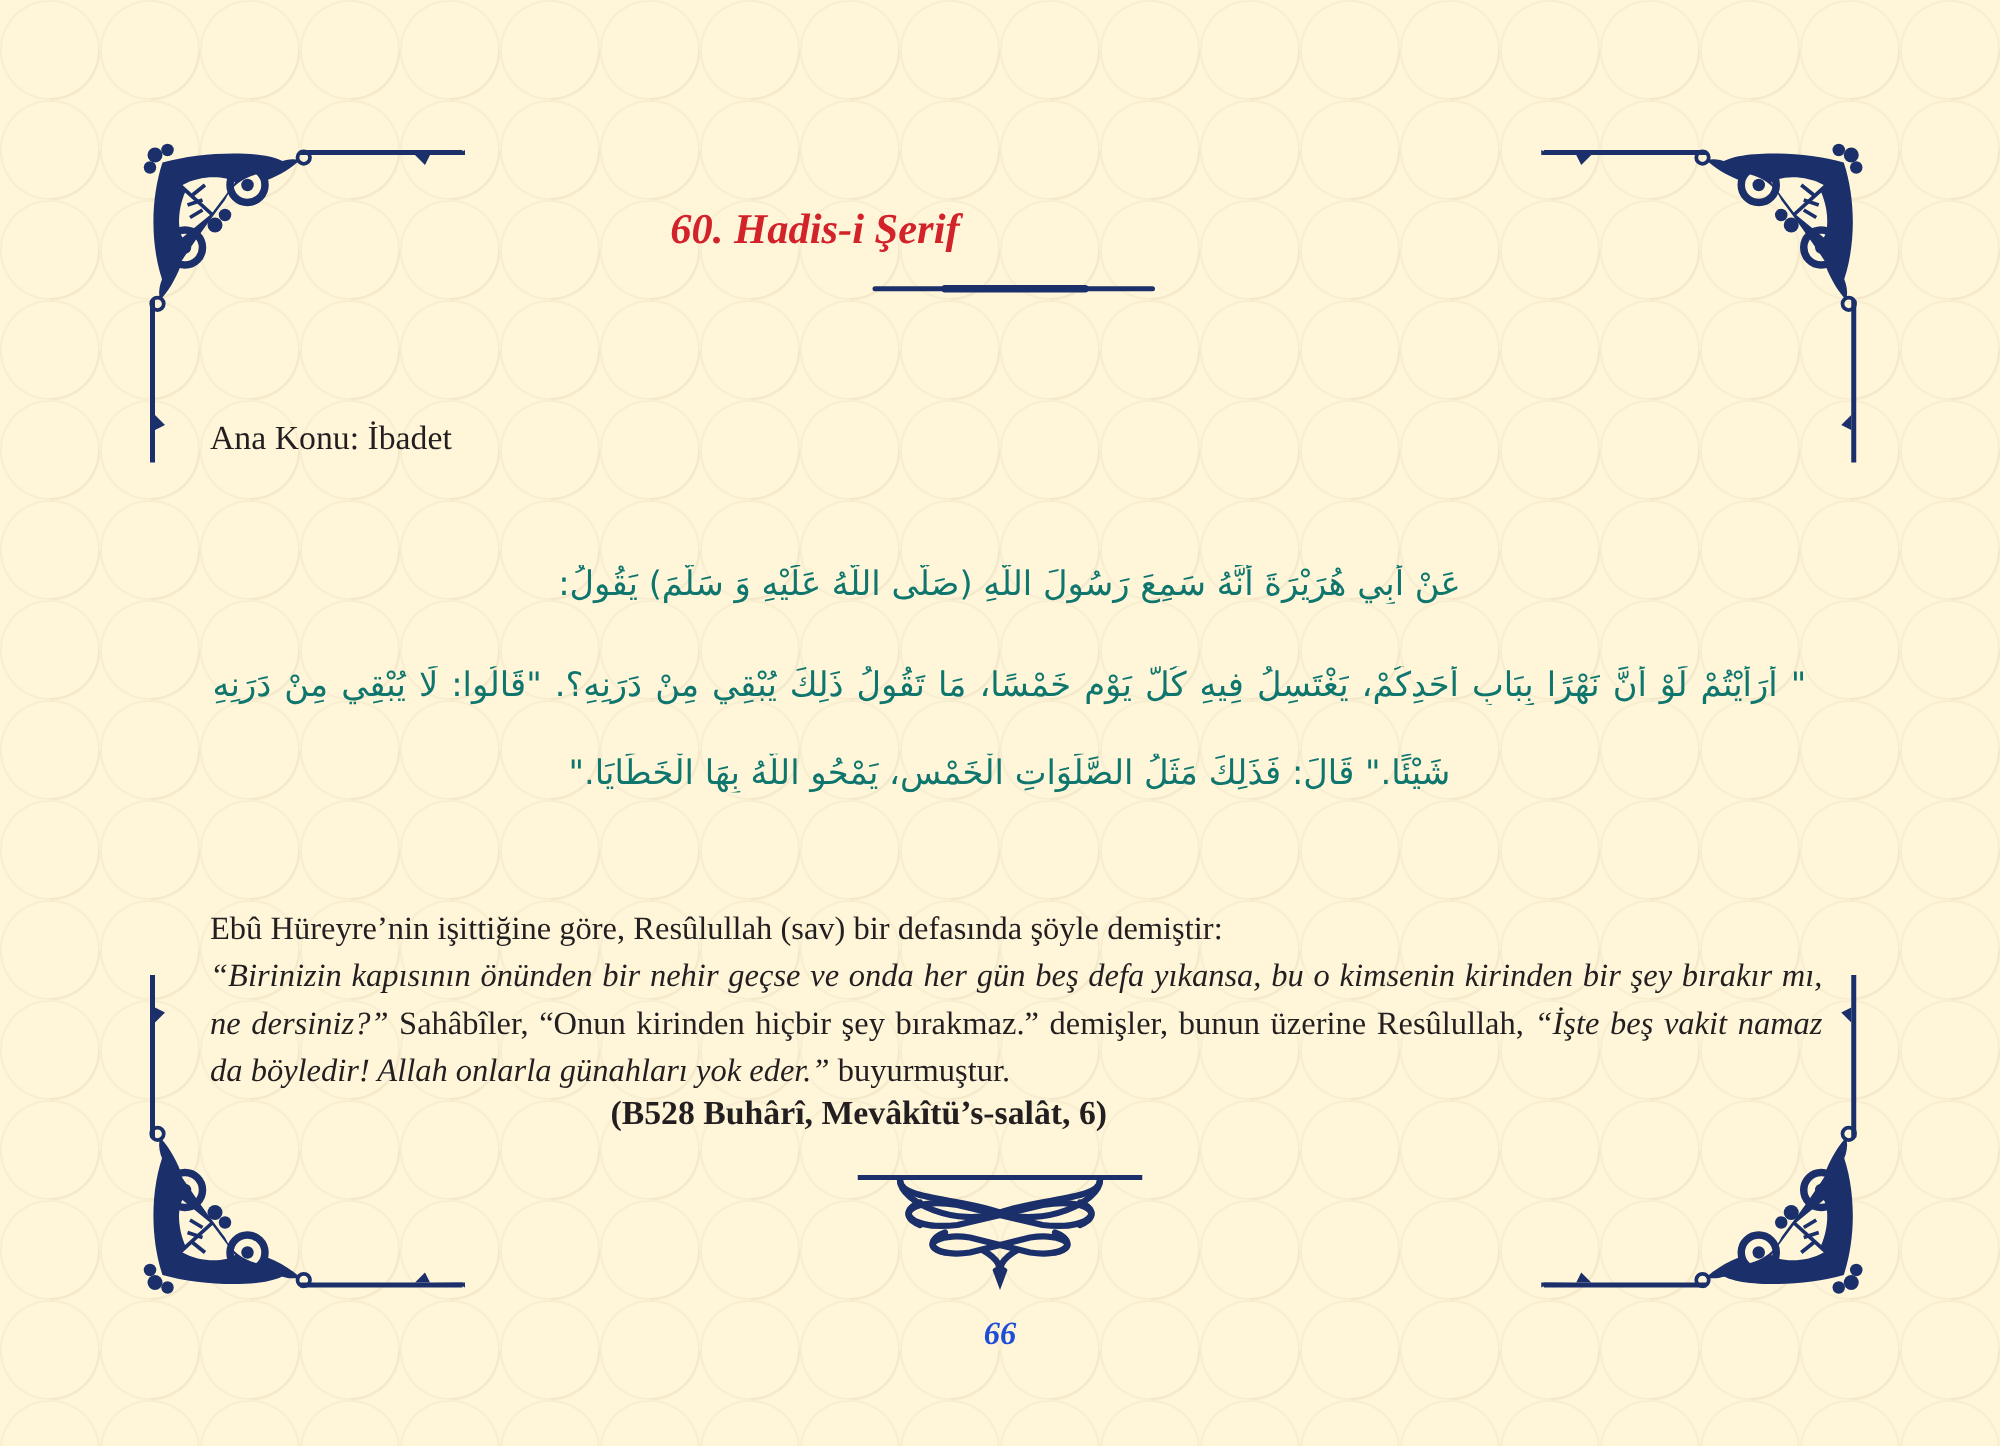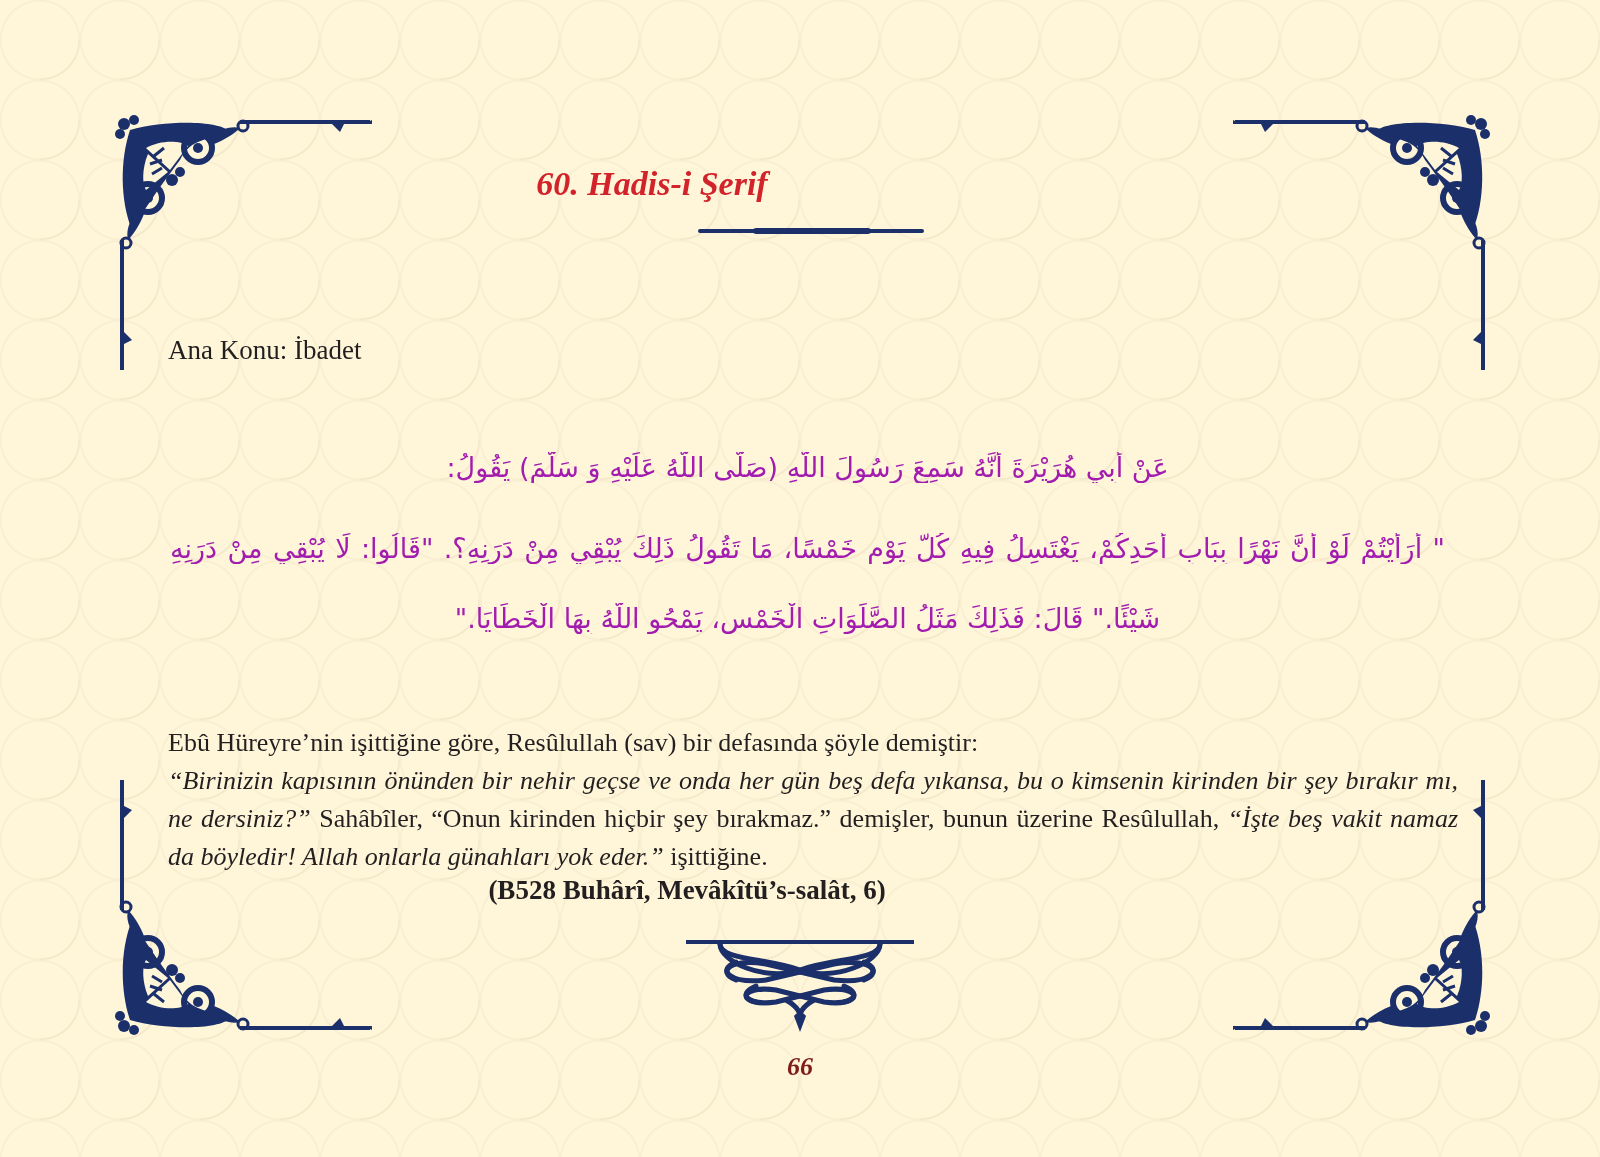--- a/index.html
+++ b/index.html
@@ -71,21 +71,21 @@
     }
     .meta .label { font-weight: normal; }
 
     .arabic {
       position: absolute;
       left: 170px;
       width: 1275px;
       direction: rtl;
       font-family: "DejaVu Sans", sans-serif;
       font-size: 27px;
-      color: #a21caf;
+      color: #0f766e;
       white-space: nowrap;
       overflow: hidden;
     }
     .ar-1 { top: 452px; text-align: center; }
     .ar-2 { top: 533px; text-align: justify; text-align-last: justify; }
     .ar-3 { top: 603px; text-align: center; }
 
     .translation {
       position: absolute;
       left: 168px;
@@ -117,21 +117,21 @@
 
     .page-number {
       position: absolute;
       top: 1052px;
       left: 0;
       width: 1600px;
       text-align: center;
       font-size: 26px;
       font-weight: bold;
       font-style: italic;
-      color: #7f1d1d;
+      color: #1d4ed8;
     }
   </style>
 </head>
 <body>
 
 <svg width="0" height="0" style="position:absolute">
   <defs>
     <g id="corner-ornament">
 
       <path d="M130 12 L258 12 L262 10 L262 14 Z" fill="#1b2f6a"></path>
@@ -186,21 +186,21 @@
     <span class="label">Ana Konu:</span><span> İbadet</span>
   </div>
 </div>
 
 <div class="arabic ar-1">عَنْ أَبِي هُرَيْرَةَ أَنَّهُ سَمِعَ رَسُولَ اللَّهِ (صَلَّى اللَّهُ عَلَيْهِ وَ سَلَّمَ) يَقُولُ:</div>
 <div class="arabic ar-2">" أَرَأَيْتُمْ لَوْ أَنَّ نَهْرًا بِبَابِ أَحَدِكُمْ، يَغْتَسِلُ فِيهِ كُلَّ يَوْمٍ خَمْسًا، مَا تَقُولُ ذَلِكَ يُبْقِي مِنْ دَرَنِهِ؟. "قَالُوا: لَا يُبْقِي مِنْ دَرَنِهِ</div>
 <div class="arabic ar-3">شَيْئًا." قَالَ: فَذَلِكَ مَثَلُ الصَّلَوَاتِ الْخَمْسِ، يَمْحُو اللَّهُ بِهَا الْخَطَايَا."</div>
 
 <div class="translation">
   <div>Ebû Hüreyre’nin işittiğine göre, Resûlullah (sav) bir defasında şöyle demiştir:</div>
-  <span class="it">“Birinizin kapısının önünden bir nehir geçse ve onda her gün beş defa yıkansa, bu o kimsenin kirinden bir şey bırakır mı, ne dersiniz?”</span><span> Sahâbîler, “Onun kirinden hiçbir şey bırakmaz.” demişler, bunun üzerine Resûlullah, </span><span class="it">“İşte beş vakit namaz da böyledir! Allah onlarla günahları yok eder.”</span><span> işittiğine.</span>
+  <span class="it">“Birinizin kapısının önünden bir nehir geçse ve onda her gün beş defa yıkansa, bu o kimsenin kirinden bir şey bırakır mı, ne dersiniz?”</span><span> Sahâbîler, “Onun kirinden hiçbir şey bırakmaz.” demişler, bunun üzerine Resûlullah, </span><span class="it">“İşte beş vakit namaz da böyledir! Allah onlarla günahları yok eder.”</span><span> buyurmuştur.</span>
 </div>
 
 <div class="source">(B528 Buhârî, Mevâkîtü’s-salât, 6)</div>
 
 <svg class="bottom-ornament" viewBox="0 0 228 95">
   <rect x="0" y="0" width="228" height="4" fill="#1b2f6a"></rect>
   <g fill="none" stroke="#1b2f6a" stroke-width="5" stroke-linecap="round">
     <path d="M34 4 C 34 20, 80 18, 114 30 C 148 42, 194 22, 194 4"></path>
     <path d="M194 4 C 194 20, 148 18, 114 30 C 80 42, 34 22, 34 4"></path>
     <path d="M50 22 C 30 30, 44 44, 80 40 L 148 24 C 184 18, 198 32, 178 40"></path>

